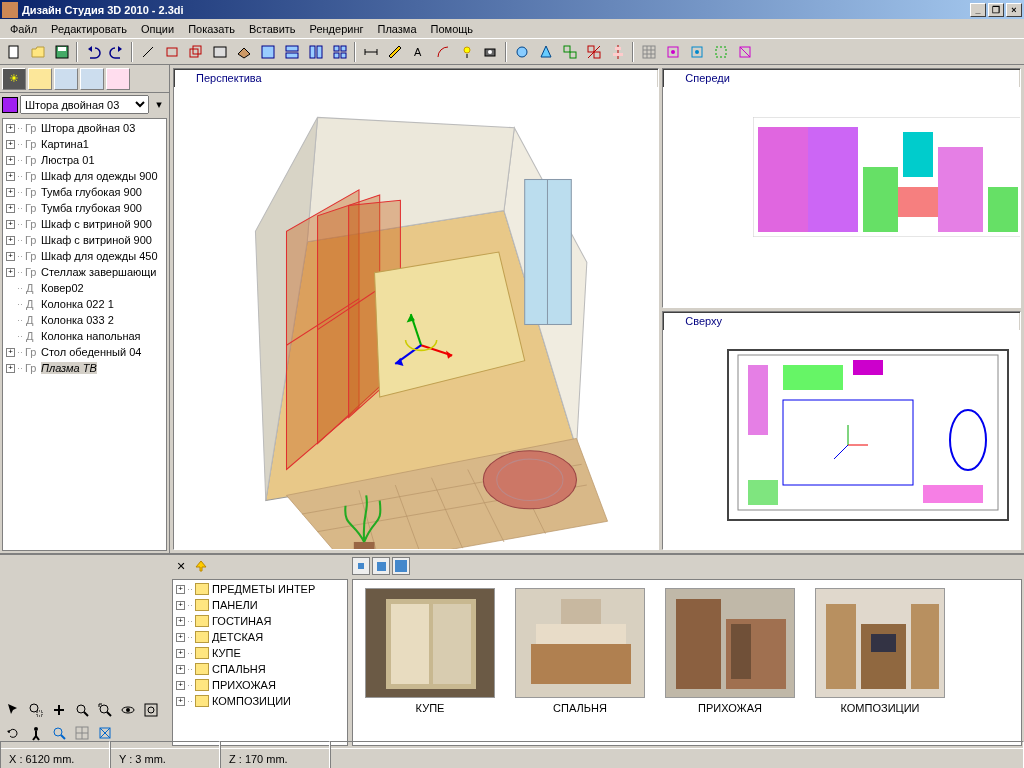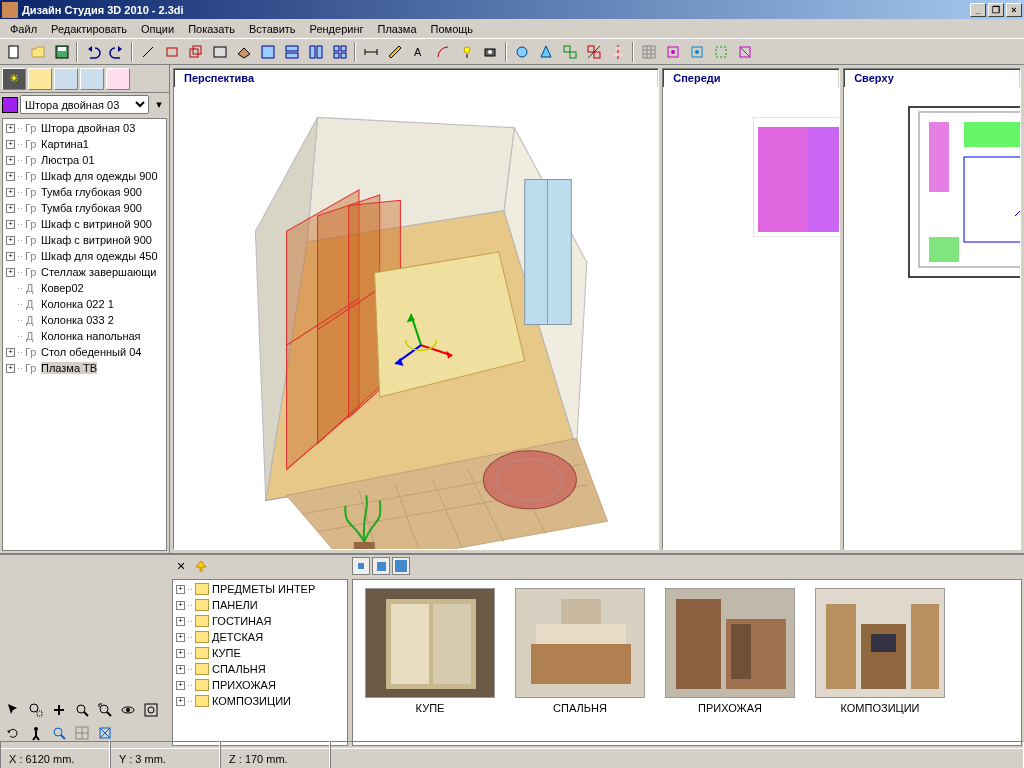--- a/index.html
+++ b/index.html
@@ -21,26 +21,26 @@
 .left-tb1 { height: 28px; display: flex; align-items: center; padding: 2px; gap: 2px; border-bottom: 1px solid #808080; }
 .left-tb1 .wbtn { width: 24px; height: 22px; background: #fce79a; border: 1px solid #fff; border-right-color: #808080; border-bottom-color: #808080; cursor: pointer; display:flex; align-items:center; justify-content:center;}
 .left-sel { height: 23px; display: flex; align-items: center; padding: 2px; gap: 2px; }
 .left-sel .sw { width: 16px; height: 16px; background: #a020f0; border: 1px solid #000; }
 .left-sel select { flex: 1; font-size: 11px; height: 19px; }
 .tree { flex: 1; background: #fff; border: 1px solid #808080; margin: 2px; overflow-y: auto; padding: 1px; }
 .tree-item { display: flex; align-items: center; height: 16px; padding-left: 2px; cursor: pointer; white-space: nowrap; }
 .tree-item .pm { width: 9px; height: 9px; border: 1px solid #808080; display: flex; align-items: center; justify-content: center; font-size: 8px; line-height: 1; margin-right: 2px; color:#000;}
 .tree-item .pm.none { border: none; }
 .tree-item .tico { width: 13px; height: 13px; margin-right: 3px; display: inline-block; text-decoration: underline; }
-.tree-item.sel .lbl { background: #d4d0c8; }
+.tree-item.sel .lbl { background: #d4d0c8; font-style: italic; }
 .viewports { flex: 1; display: flex; gap: 3px; padding: 3px; background: #d4d0c8; }
 .vp-left { flex: 1.35; }
-.vp-right { flex: 1; display: flex; flex-direction: row; gap: 3px; }
+.vp-right { flex: 1; display: flex; flex-direction: column; gap: 3px; }
 .viewport { background: #fff; border: 1px solid #fff; border-top-color: #808080; border-left-color: #808080; box-shadow: inset 1px 1px #404040, inset -1px -1px #d4d0c8; display: flex; flex-direction: column; overflow: hidden; }
-.vp-title { padding: 3px 10px; color: #000080; font-weight: bold; }
+.vp-title { padding: 3px 10px; color: #000080; font-weight: normal; margin-left: 12px; }
 .vp-canvas { flex: 1; position: relative; background: #fff; }
 .lower { height: 195px; display: flex; border-top: 2px solid #808080; }
 .lower-left { width: 170px; background: #d4d0c8; display: flex; flex-direction: column; }
 .nav-tb { height: 30px; padding: 2px; display: flex; flex-wrap: wrap; gap: 1px; align-content: flex-start; }
 .nav-tb .nbtn { width: 22px; height: 22px; display: flex; align-items: center; justify-content: center; cursor: pointer; border: 1px solid transparent; }
 .lower-right { flex: 1; display: flex; background: #d4d0c8; }
 .cat-panel { width: 180px; display: flex; flex-direction: column; }
 .cat-tb { height: 22px; display: flex; align-items: center; padding: 2px; gap: 2px; }
 .cat-tb .cbtn { width: 18px; height: 18px; cursor: pointer; display:flex;align-items:center;justify-content:center; }
 .cat-tree { flex: 1; background: #fff; border: 1px solid #808080; margin: 2px; overflow-y: auto; padding: 1px; }

